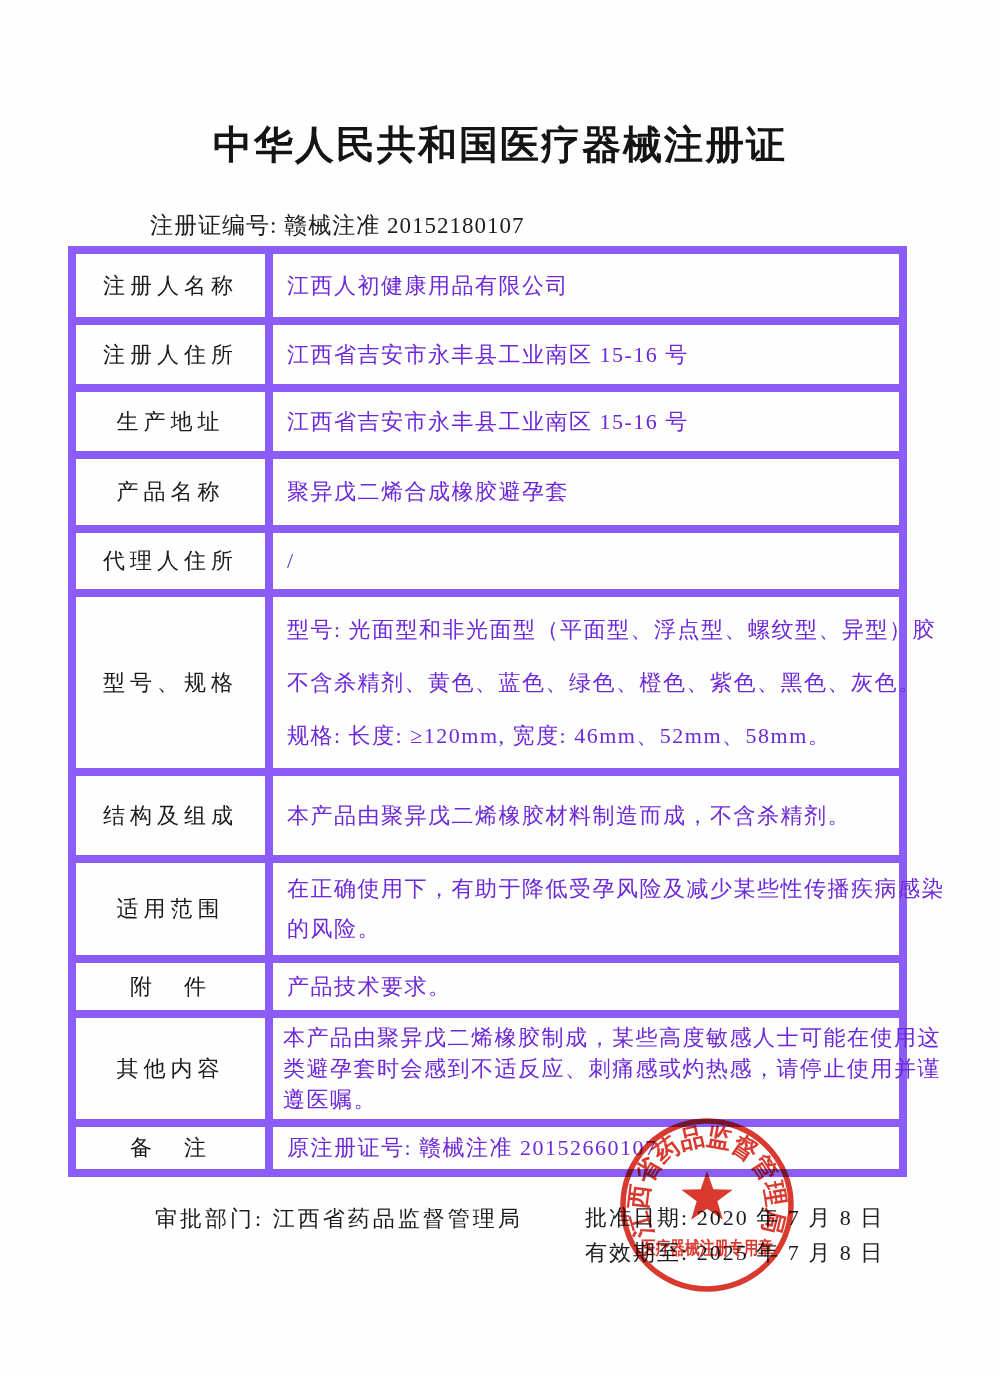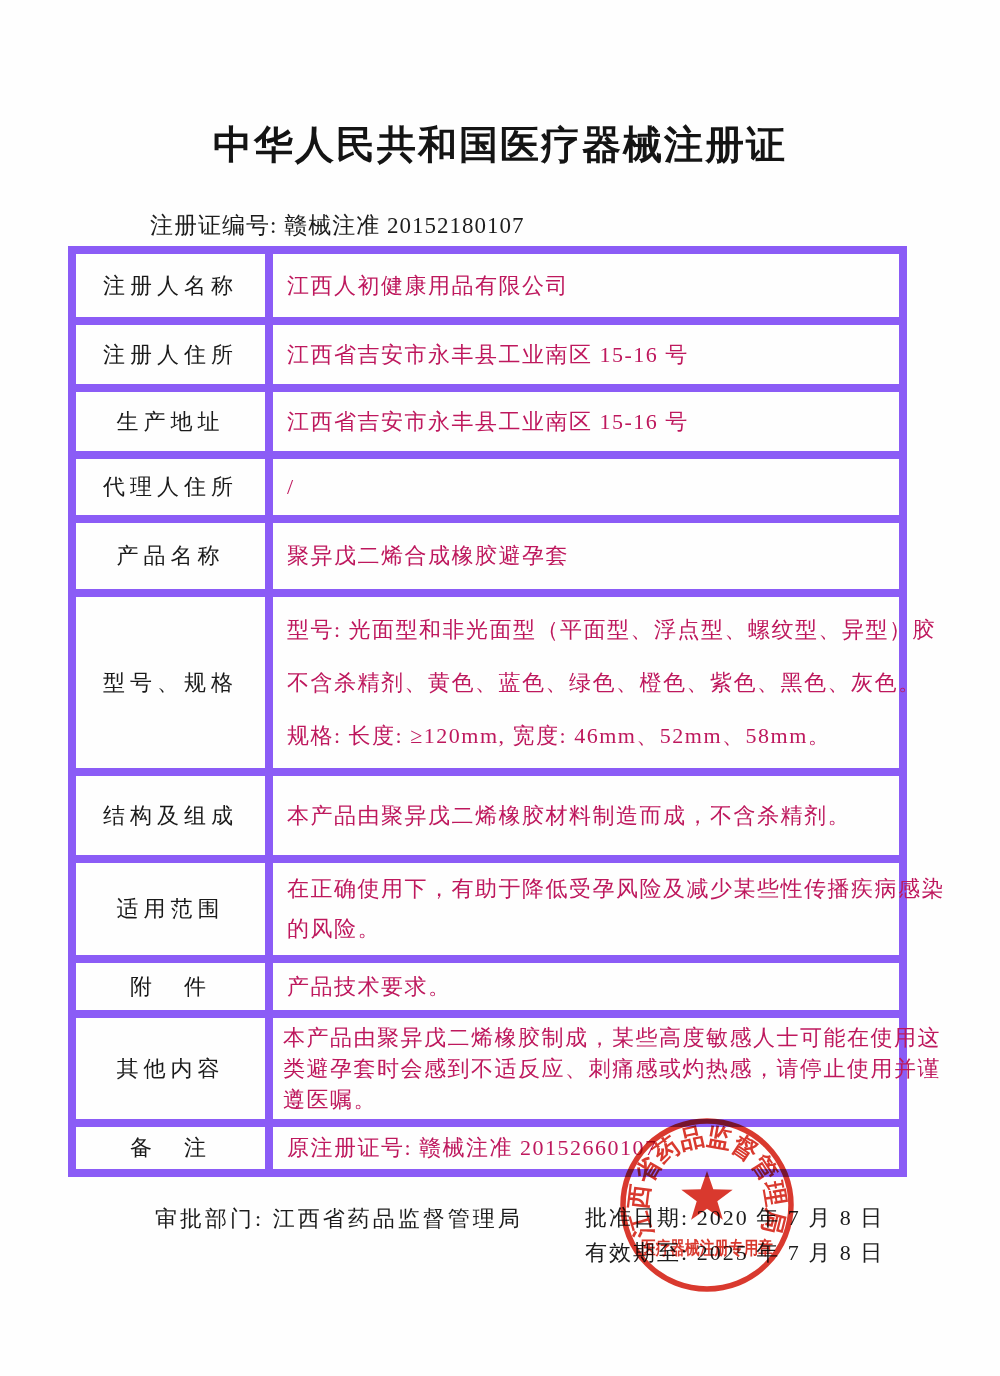--- a/index.html
+++ b/index.html
@@ -26,21 +26,21 @@
   table.cert td{
     border:8px solid #8b5cf6;
     vertical-align:middle;
     font-size:22px;
   }
   td.lbl{
     width:187px;text-align:center;
     letter-spacing:5px;color:#1a1a1a;
   }
   td.val{
-    padding:6px 14px;letter-spacing:1.5px;color:#be185d;
+    padding:6px 14px;letter-spacing:1.5px;color:#6d28d9;
   }
   td.val .line{white-space:nowrap;}
   tr.r-model td.val .line{line-height:53px;}
   tr.r-scope td.val .line{line-height:40px;}
   tr.r-other td.val{padding:4px 10px;}
   tr.r-other td.val .line{line-height:31px;}
   .footer-approval{
     position:absolute;top:1204px;left:155px;
     font-size:22px;letter-spacing:3px;white-space:nowrap;
   }
@@ -71,27 +71,27 @@
     <td class="val">江西人初健康用品有限公司</td>
   </tr>
   <tr style="height:67px;">
     <td class="lbl">注册人住所</td>
     <td class="val">江西省吉安市永丰县工业南区 15-16 号</td>
   </tr>
   <tr style="height:67px;">
     <td class="lbl">生产地址</td>
     <td class="val">江西省吉安市永丰县工业南区 15-16 号</td>
   </tr>
+  <tr style="height:74px;">
+    <td class="lbl">产品名称</td>
+    <td class="val">聚异戊二烯合成橡胶避孕套</td>
+  </tr>
   <tr style="height:64px;">
     <td class="lbl">代理人住所</td>
     <td class="val">/</td>
-  </tr>
-  <tr style="height:74px;">
-    <td class="lbl">产品名称</td>
-    <td class="val">聚异戊二烯合成橡胶避孕套</td>
   </tr>
   <tr class="r-model" style="height:160px;">
     <td class="lbl">型号、规格</td>
     <td class="val">
       <div class="line">型号: 光面型和非光面型（平面型、浮点型、螺纹型、异型）胶</div>
       <div class="line">不含杀精剂、黄色、蓝色、绿色、橙色、紫色、黑色、灰色。</div>
       <div class="line">规格: 长度: ≥120mm, 宽度:  46mm、52mm、58mm。</div>
     </td>
   </tr>
   <tr style="height:87px;">

